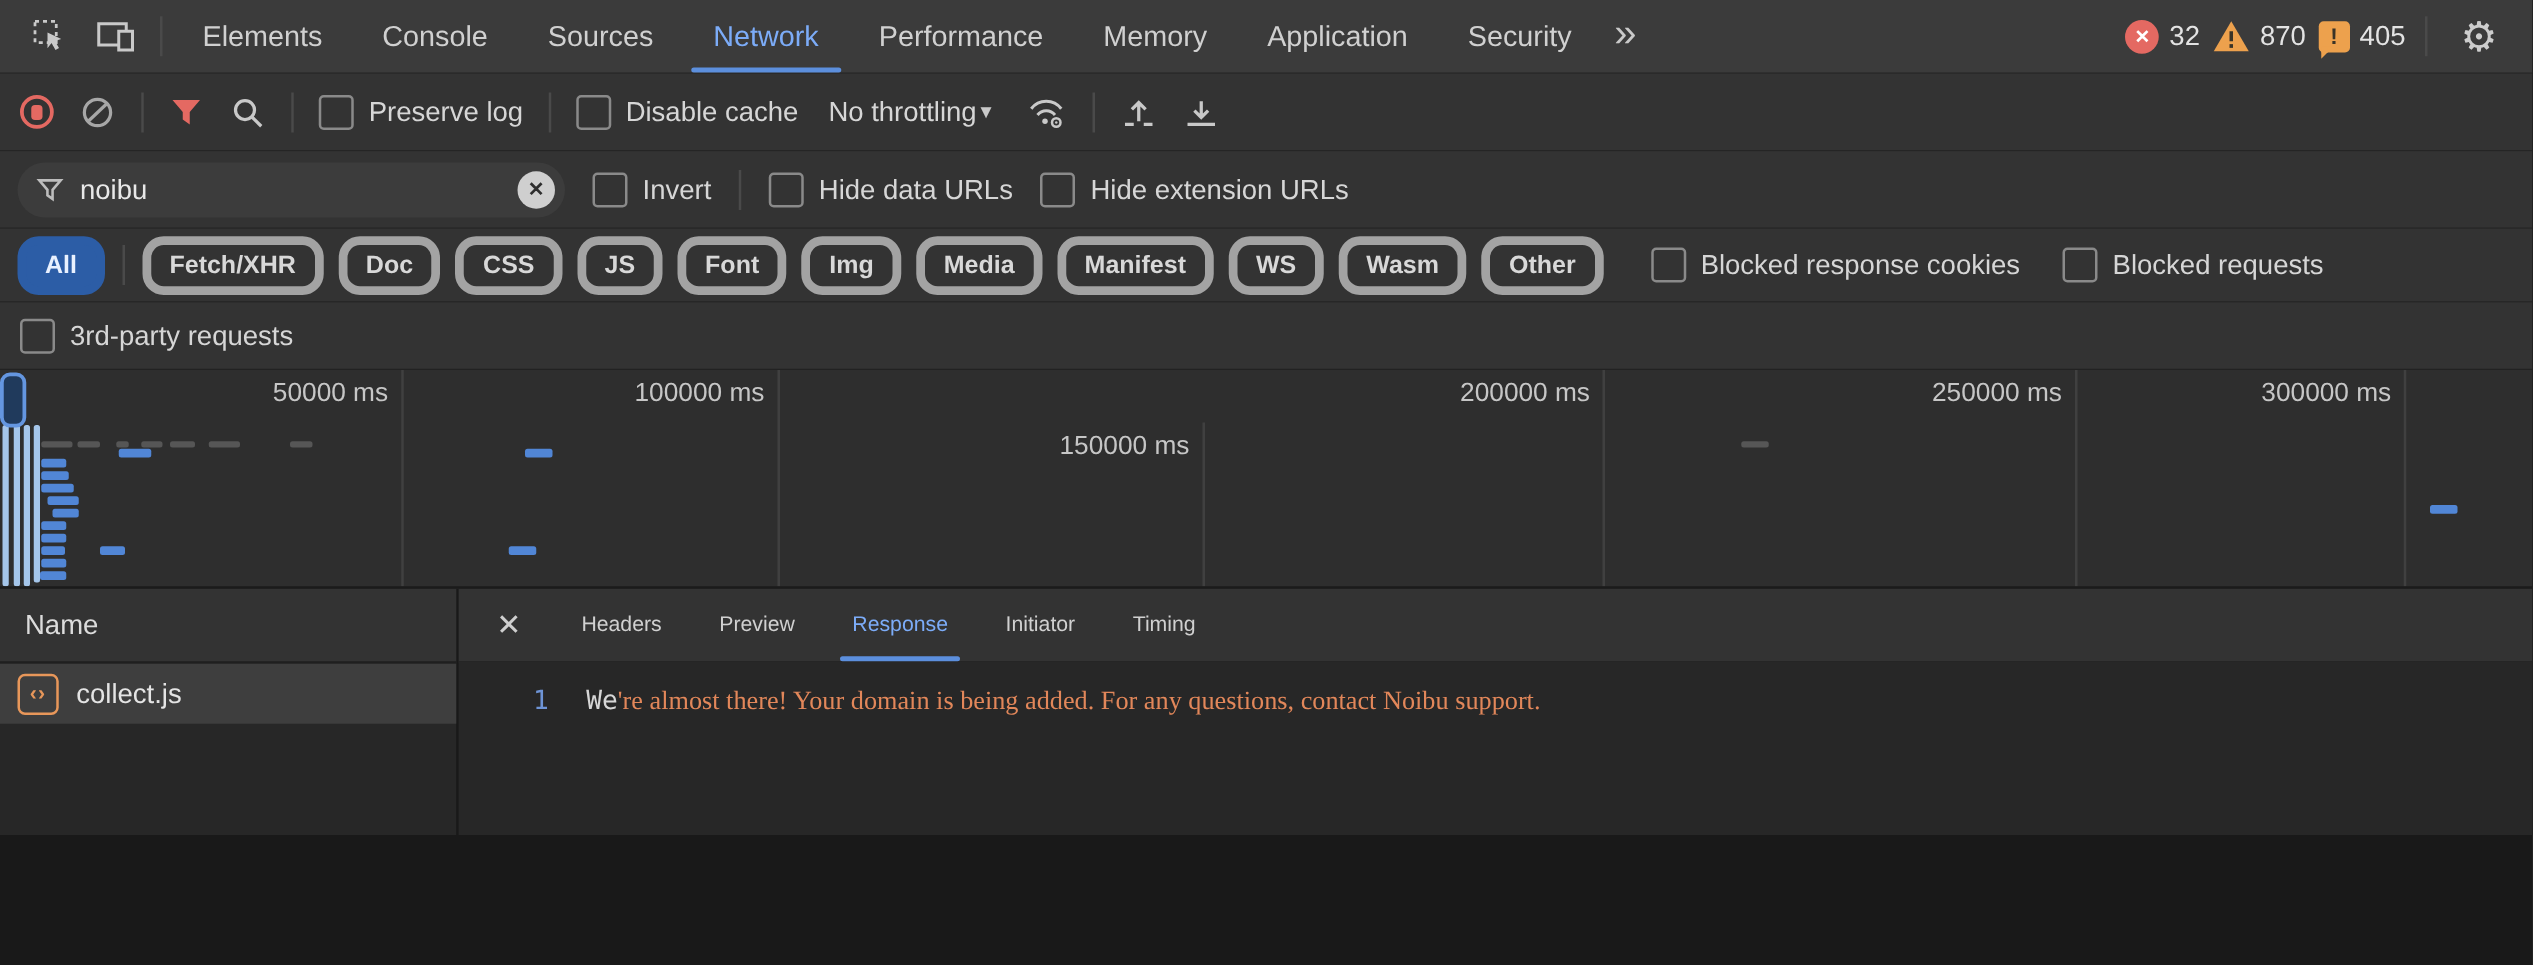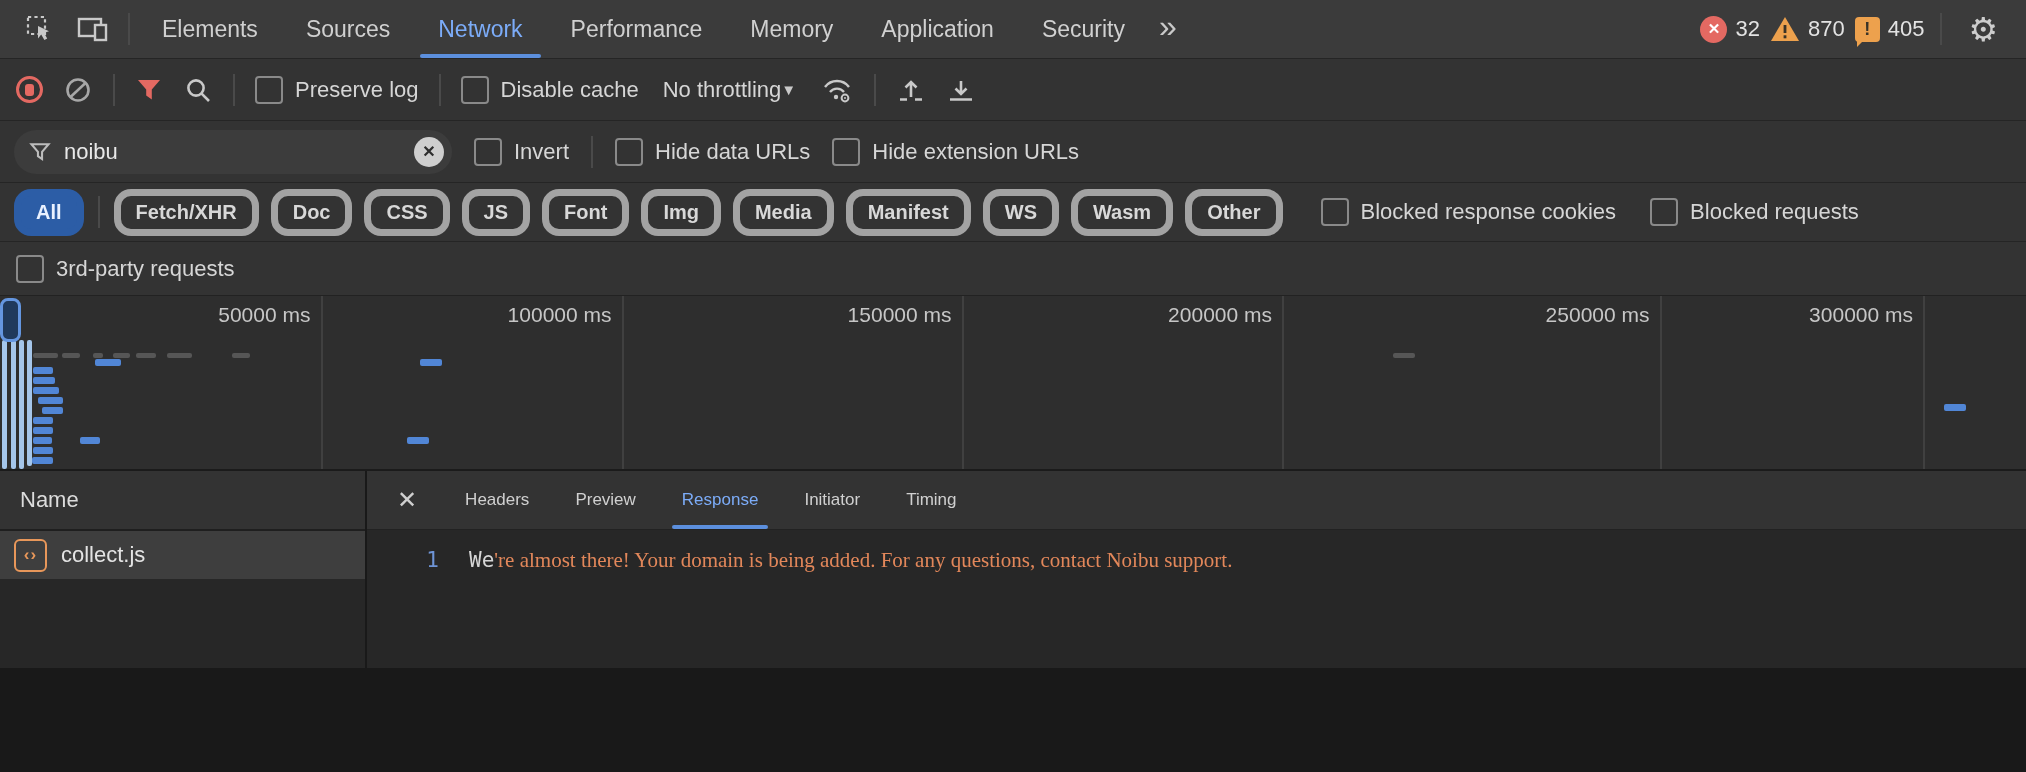--- a/index.html
+++ b/index.html
@@ -114,20 +114,21 @@
       <span>
         <svg width="34" height="32" viewBox="0 0 34 32">
           <rect x="3" y="6" width="22" height="17" fill="none" stroke="#c9c9c9" stroke-width="2.4"></rect>
           <rect x="19" y="12" width="11" height="15" fill="#3b3b3b" stroke="#c9c9c9" stroke-width="2.4"></rect>
         </svg>
       </span>
     </button>
     <div class="vdiv"></div>
     <div class="tabs" id="main-tabs">
         <div class="tab">Elements</div>
+        <div class="tab">Console</div>
         <div class="tab">Sources</div>
         <div class="tab selected">Network</div>
         <div class="tab">Performance</div>
         <div class="tab">Memory</div>
         <div class="tab">Application</div>
         <div class="tab">Security</div>
       </div>
     <div class="more-tabs">»</div>
     <div class="badges">
       <div class="badge">
@@ -286,21 +287,21 @@
   </div>
 
   <div class="overview" id="overview">
     <div id="ov-sections">
         <div class="ov-section" style="left: 0px; width: 320.5px;">
           <span class="ov-label">50000 ms</span>
         </div>
         <div class="ov-section" style="left: 301px; width: 320.5px;">
           <span class="ov-label">100000 ms</span>
         </div>
-        <div class="ov-section" style="left: 641px; width: 320.5px;">
+        <div class="ov-section" style="left: 641px; width: 320.5px; margin-top: 42px;">
           <span class="ov-label">150000 ms</span>
         </div>
         <div class="ov-section" style="left: 961.5px; width: 320.5px;">
           <span class="ov-label">200000 ms</span>
         </div>
         <div class="ov-section" style="left: 1339px; width: 320.5px;">
           <span class="ov-label">250000 ms</span>
         </div>
         <div class="ov-section" style="left: 1602.5px; width: 320.5px;">
           <span class="ov-label">300000 ms</span>

